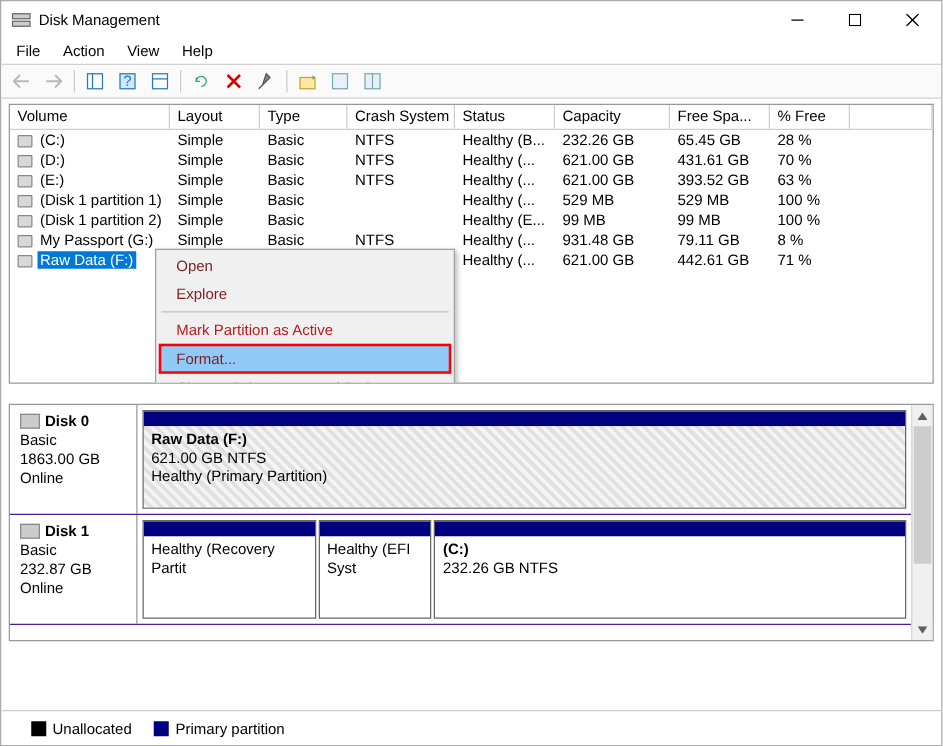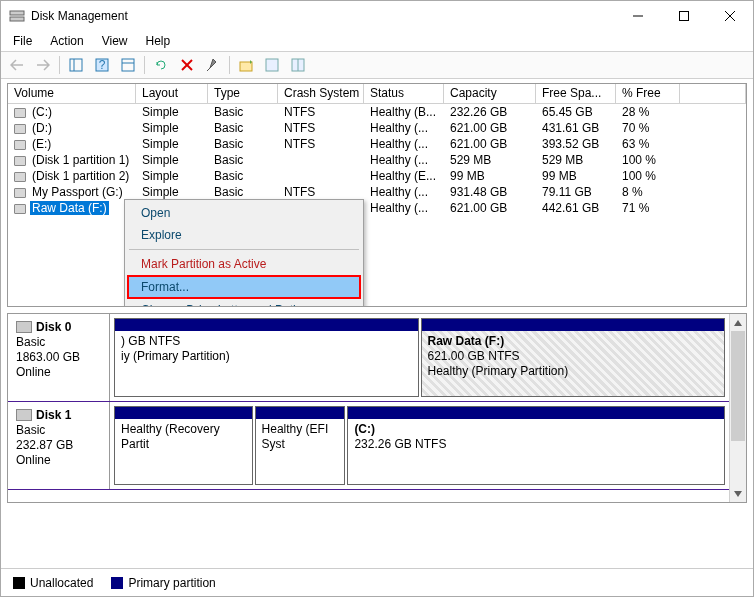--- a/index.html
+++ b/index.html
@@ -17,33 +17,33 @@
 .menubar { height: 20px; display: flex; align-items: center; padding: 0 4px; gap: 2px; }
 .menuitem { padding: 2px 8px; cursor: default; }
 
 
 .toolbar { height: 28px; border-top: 1px solid #d0d0d0; border-bottom: 1px solid #d0d0d0; display: flex; align-items: center; padding: 0 4px; gap: 2px; background: #fafafa; }
 .tbtn { width: 24px; height: 22px; display: flex; align-items: center; justify-content: center; cursor: default; }
 .tbtn.disabled { opacity: 0.4; }
 .tsep { width: 1px; height: 18px; background: #ccc; margin: 0 2px; }
 
 
-.listwrap { border: 1px solid #999; margin: 4px 6px 0 6px; height: 224px; position: relative; overflow: hidden; background: #fff; }
+.listwrap { border: 1px solid #999; margin: 4px 6px 10px 6px; height: 224px; position: relative; overflow: hidden; background: #fff; }
 .listhead { display: flex; background: #fff; border-bottom: 1px solid #d0d0d0; height: 20px; }
 .listhead .col { border-right: 1px solid #d0d0d0; padding: 2px 6px; font-size: 12px; white-space: nowrap; cursor: default; }
 .listbody { }
 .row { display: flex; height: 16px; align-items: center; }
 .row.sel .col:first-child .voltext { background: #0078d7; color: #fff; }
 .row .col { padding: 0 6px; white-space: nowrap; overflow: hidden; }
 .volicon { display: inline-block; width: 12px; height: 10px; background: #d8d8d8; border: 1px solid #888; border-radius: 1px; margin-right: 4px; vertical-align: -2px; }
 .voltext { padding: 1px 2px; }
 
 
 .ctxmenu { position: absolute; left: 116px; top: 115px; width: 240px; background: #f0f0f0; border: 1px solid #a0a0a0; box-shadow: 2px 2px 4px rgba(0,0,0,0.25); padding: 2px; z-index: 10; }
-.ctxitem { height: 22px; display: flex; align-items: center; padding: 0 14px; cursor: default; color: #0c4a6e; }
+.ctxitem { height: 22px; display: flex; align-items: center; padding: 0 14px; cursor: default; color: #7f1d1d; }
 .ctxitem.disabled { color: #b91c1c; }
 .ctxitem.highlight { background: #91c9f7; border: 2px solid #f00; height: 24px; padding: 0 12px; }
 .ctxsep { height: 1px; background: #c0c0c0; margin: 3px 2px; }
 
 
 .diskwrap { margin: 6px 6px 0 6px; border: 1px solid #999; height: 190px; display: flex; overflow: hidden; }
 .diskscroll { flex: 1; overflow: hidden; position: relative; }
 .scrollbar { width: 17px; background: #f0f0f0; border-left: 1px solid #d0d0d0; position: relative; }
 .scrollbar .up, .scrollbar .down { height: 17px; display: flex; align-items: center; justify-content: center; background: #f0f0f0; }
 .scrollbar .thumb { position: absolute; left: 1px; right: 1px; top: 17px; height: 110px; background: #cdcdcd; }
@@ -53,21 +53,21 @@
 .disklabel .dtitle { font-weight: bold; display: flex; align-items: center; gap: 4px; }
 .diskicon { width: 16px; height: 12px; background: #ccc; border: 1px solid #888; display: inline-block; }
 .diskparts { flex: 1; display: flex; padding: 4px; gap: 2px; }
 .part { border: 1px solid #666; display: flex; flex-direction: column; overflow: hidden; }
 .part .phead { height: 12px; background: #000080; }
 .part .pbody { flex: 1; padding: 3px 6px; font-size: 11px; line-height: 1.25; overflow: hidden; }
 .part.sel .pbody { background: repeating-linear-gradient(45deg, #f4f4f4, #f4f4f4 3px, #e0e0e0 3px, #e0e0e0 6px); }
 .part .pname { font-weight: bold; }
 
 
-.legend { height: 28px; border-top: 1px solid #ccc; display: flex; align-items: center; gap: 18px; padding: 0 12px; margin-top: auto; }
+.legend { height: 28px; border-top: 1px solid #ccc; display: flex; align-items: center; gap: 18px; padding: 0 24px; margin-top: auto; }
 .swatch { width: 12px; height: 12px; display: inline-block; margin-right: 5px; vertical-align: -2px; }
 
 
 .c0{width:128px}.c1{width:72px}.c2{width:70px}.c3{width:86px}.c4{width:80px}.c5{width:92px}.c6{width:80px}.c7{width:64px}.c8{flex:1}
 </style>
 </head>
 <body>
 
 <div class="titlebar">
   <span class="icon">
@@ -270,27 +270,20 @@
 <div class="diskwrap">
   <div class="diskscroll" id="diskrows">
       <div class="diskrow">
         <div class="disklabel">
           <div class="dtitle"><span class="diskicon"></span>Disk 0</div>
           <div>Basic</div>
           <div>1863.00 GB</div>
           <div>Online</div>
         </div>
         <div class="diskparts">
-          <div class="part" style="flex: 3 1 0%;">
-            <div class="phead"></div>
-            <div class="pbody">
-              <div>) GB NTFS</div>
-              <div>iy (Primary Partition)</div>
-            </div>
-          </div>
           <div class="part sel" style="flex: 3 1 0%;">
             <div class="phead"></div>
             <div class="pbody">
               <div class="pname">Raw Data  (F:)</div>
               <div>621.00 GB NTFS</div>
               <div>Healthy (Primary Partition)</div>
             </div>
           </div>
         </div>
       </div>

